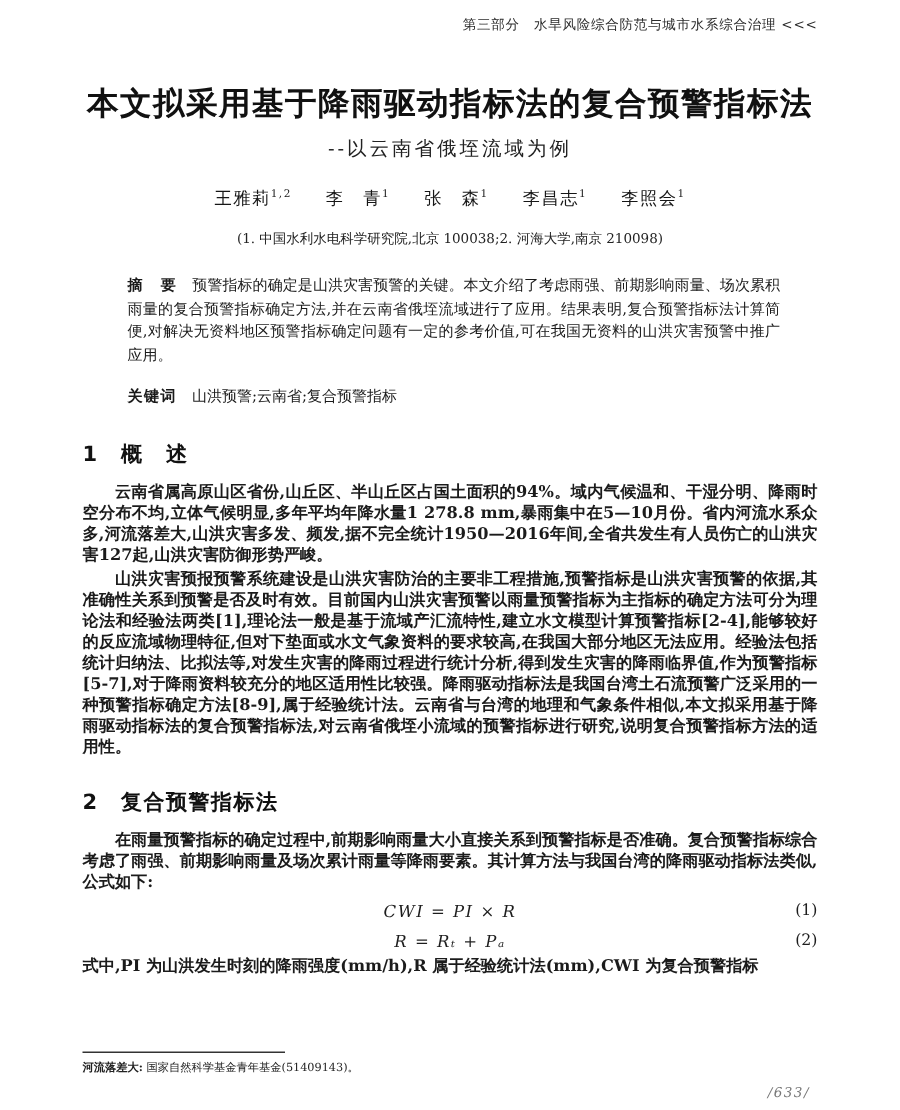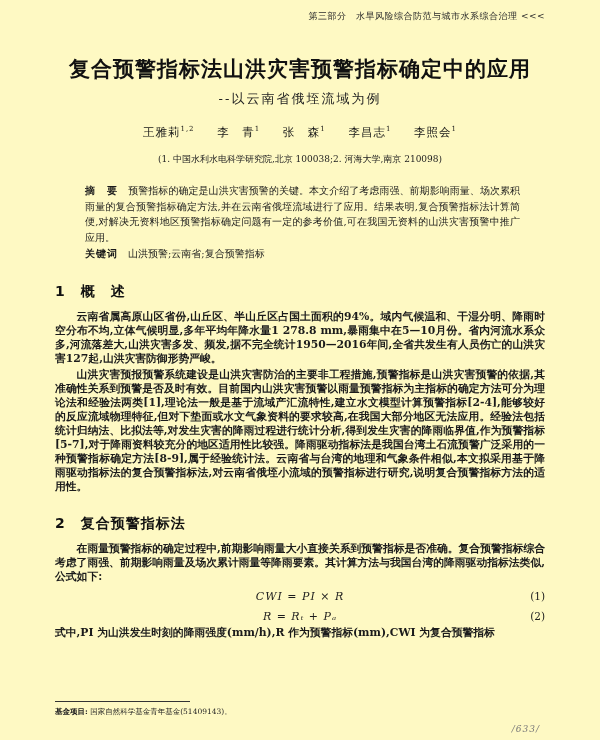--- a/index.html
+++ b/index.html
@@ -1,20 +1,20 @@
 <!DOCTYPE html>
 <html><head>
 <meta charset="utf-8">
 <style>
   html,body{margin:0;padding:0;background:#e8e8e6;}
   .page{
     position:relative;
     width:600px;height:740px;
     margin:0 auto;
-    background:#fef9c3;
+    background:#ffffff;
     box-sizing:border-box;
     padding:0 55px;
     font-family:"DejaVu Serif","Liberation Serif",serif;
     color:#1d1d1d;
     overflow:hidden;
   }
   .running-header{
     position:absolute;top:10px;right:55px;
     font-size:9px;letter-spacing:.5px;color:#2a2a2a;
     font-family:"DejaVu Sans","Liberation Sans",sans-serif;
@@ -40,21 +40,21 @@
   .affiliation{
     margin-top:13px;text-align:center;
     font-size:9px;color:#222;
   }
   .abstract{
     margin:17px 25px 0 30px;
     font-size:10px;line-height:15.5px;
     text-align:justify;color:#1a1a1a;
   }
   .abstract p{margin:0;}
-  .abstract .kw-line{margin-top:1px;}
+  .abstract .kw-line{margin-top:12px;}
   .abs-label,.kw-label{font-weight:bold;letter-spacing:1px;}
   .sec-heading{
     margin:21px 0 0 0;
     font-size:14px;font-weight:bold;color:#111;
     font-family:"DejaVu Sans","Liberation Sans",sans-serif;
     letter-spacing:1px;
   }
   .body-p{
     margin:9px 0 0 0;
     font-size:10.8px;line-height:14px;
@@ -82,21 +82,21 @@
     font-size:9px;color:#777;font-style:italic;letter-spacing:1px;
   }
 </style>
 </head>
 <body>
 
 <div class="page">
 
   <div class="running-header">第三部分　水旱风险综合防范与城市水系综合治理 &lt;&lt;&lt;</div>
 
-  <h1 class="title">复合预警指标法山洪灾害预警指标确定中的应用</h1>
+  <h1 class="title">本文拟采用基于降雨驱动指标法的复合预警指标法</h1>
   <div class="subtitle">--以云南省俄垤流域为例</div>
 
   <div class="authors">
     <span class="author"><span>王雅莉</span><sup>1,2</sup></span>
     <span class="author"><span>李　青</span><sup>1</sup></span>
     <span class="author"><span>张　森</span><sup>1</sup></span>
     <span class="author"><span>李昌志</span><sup>1</sup></span>
     <span class="author"><span>李照会</span><sup>1</sup></span>
   </div>
 
@@ -116,22 +116,22 @@
 
   <div class="formula-row">
     <span class="formula-expr">CWI = PI × R</span>
     <span class="formula-num">(1)</span>
   </div>
   <div class="formula-row">
     <span class="formula-expr">R = Rₜ + Pₐ</span>
     <span class="formula-num">(2)</span>
   </div>
 
-  <p class="body-p tight">式中,PI 为山洪发生时刻的降雨强度(mm/h),R 作为预警指标(mm),CWI 为复合预警指标</p>
+  <p class="body-p tight">式中,PI 为山洪发生时刻的降雨强度(mm/h),R 属于经验统计法(mm),CWI 为复合预警指标</p>
 
   <div class="footnote-area">
     <div class="fn-divider"></div>
-    <p><span class="fn-label">基金项目:</span><span> 国家自然科学基金青年基金(51409143)。</span></p>
+    <p><span class="fn-label">河流落差大:</span><span> 国家自然科学基金青年基金(51409143)。</span></p>
   </div>
 
   <div class="page-number">/633/</div>
 
 </div>
 
 </body></html>

